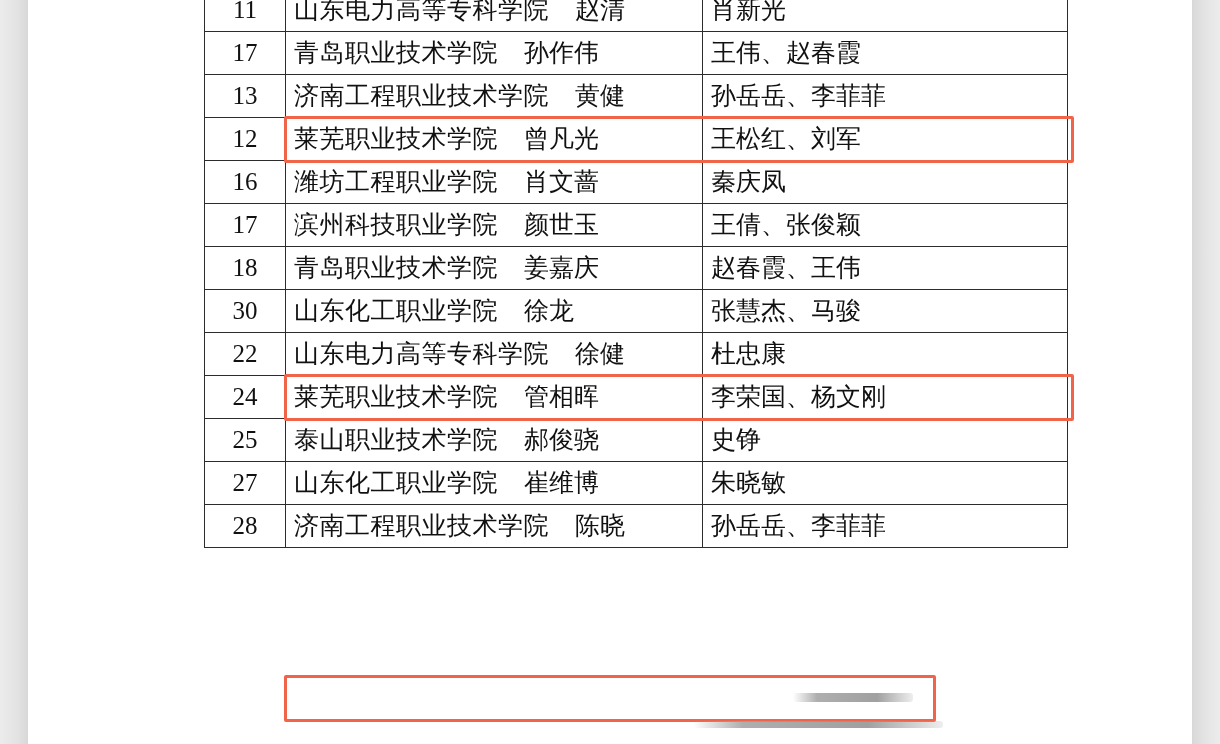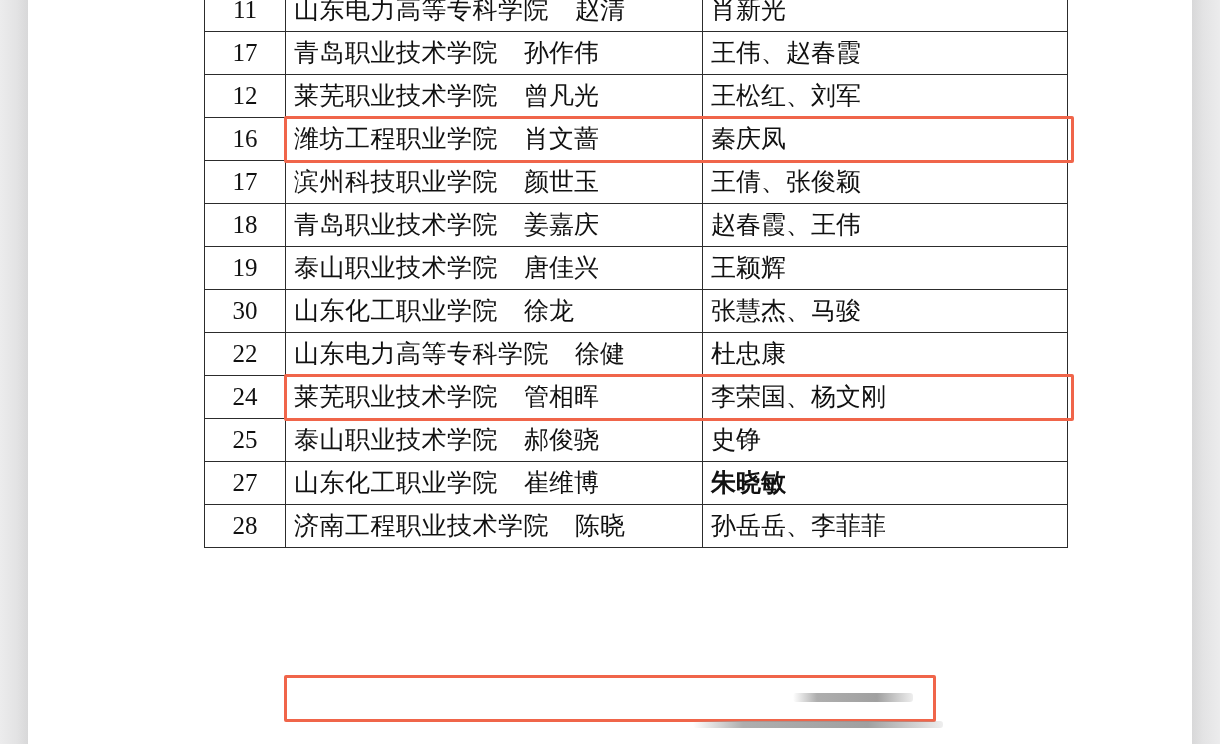--- a/index.html
+++ b/index.html
@@ -86,21 +86,21 @@
   
   .redbox {
     position: absolute;
     border: 3px solid #f0654a;
     border-radius: 2px;
     pointer-events: none;
     box-sizing: border-box;
   }
   
   .bold-name {
-    font-weight: bold;
+    font-weight: normal;
   }
   
   .smudge {
     position: absolute;
     background: linear-gradient(to right, rgba(170,170,170,0.0) 0%, rgba(160,160,160,0.85) 20%, rgba(150,150,150,0.9) 70%, rgba(170,170,170,0.2) 100%);
     border-radius: 3px;
   }
 </style>
 </head>
 <body>
@@ -118,43 +118,43 @@
             <td class="col-idx">11</td>
             <td class="col-school"><span class="school-name">山东电力高等专科学院</span><span class="name-gap"></span><span>赵清</span></td>
             <td class="col-teacher"><span>肖新光</span></td>
           </tr>
           <tr>
             <td class="col-idx">17</td>
             <td class="col-school"><span class="school-name">青岛职业技术学院</span><span class="name-gap"></span><span>孙作伟</span></td>
             <td class="col-teacher"><span>王伟、赵春霞</span></td>
           </tr>
           <tr>
+            <td class="col-idx">13</td>
+            <td class="col-school"><span class="school-name">济南工程职业技术学院</span><span class="name-gap"></span><span>黄健</span></td>
+            <td class="col-teacher"><span>孙岳岳、李菲菲</span></td>
+          </tr>
+          <tr>
             <td class="col-idx">12</td>
             <td class="col-school"><span class="school-name">莱芜职业技术学院</span><span class="name-gap"></span><span>曾凡光</span></td>
             <td class="col-teacher"><span>王松红、刘军</span></td>
           </tr>
           <tr>
             <td class="col-idx">16</td>
             <td class="col-school"><span class="school-name">潍坊工程职业学院</span><span class="name-gap"></span><span>肖文蔷</span></td>
             <td class="col-teacher"><span>秦庆凤</span></td>
           </tr>
           <tr>
             <td class="col-idx">17</td>
             <td class="col-school"><span class="school-name">滨州科技职业学院</span><span class="name-gap"></span><span>颜世玉</span></td>
             <td class="col-teacher"><span>王倩、张俊颖</span></td>
           </tr>
           <tr>
             <td class="col-idx">18</td>
             <td class="col-school"><span class="school-name">青岛职业技术学院</span><span class="name-gap"></span><span>姜嘉庆</span></td>
             <td class="col-teacher"><span>赵春霞、王伟</span></td>
-          </tr>
-          <tr>
-            <td class="col-idx">19</td>
-            <td class="col-school"><span class="school-name">泰山职业技术学院</span><span class="name-gap"></span><span>唐佳兴</span></td>
-            <td class="col-teacher"><span>王颖辉</span></td>
           </tr>
           <tr>
             <td class="col-idx">30</td>
             <td class="col-school"><span class="school-name">山东化工职业学院</span><span class="name-gap"></span><span>徐龙</span></td>
             <td class="col-teacher"><span>张慧杰、马骏</span></td>
           </tr>
           <tr>
             <td class="col-idx">22</td>
             <td class="col-school"><span class="school-name">山东电力高等专科学院</span><span class="name-gap"></span><span>徐健</span></td>
             <td class="col-teacher"><span>杜忠康</span></td>

